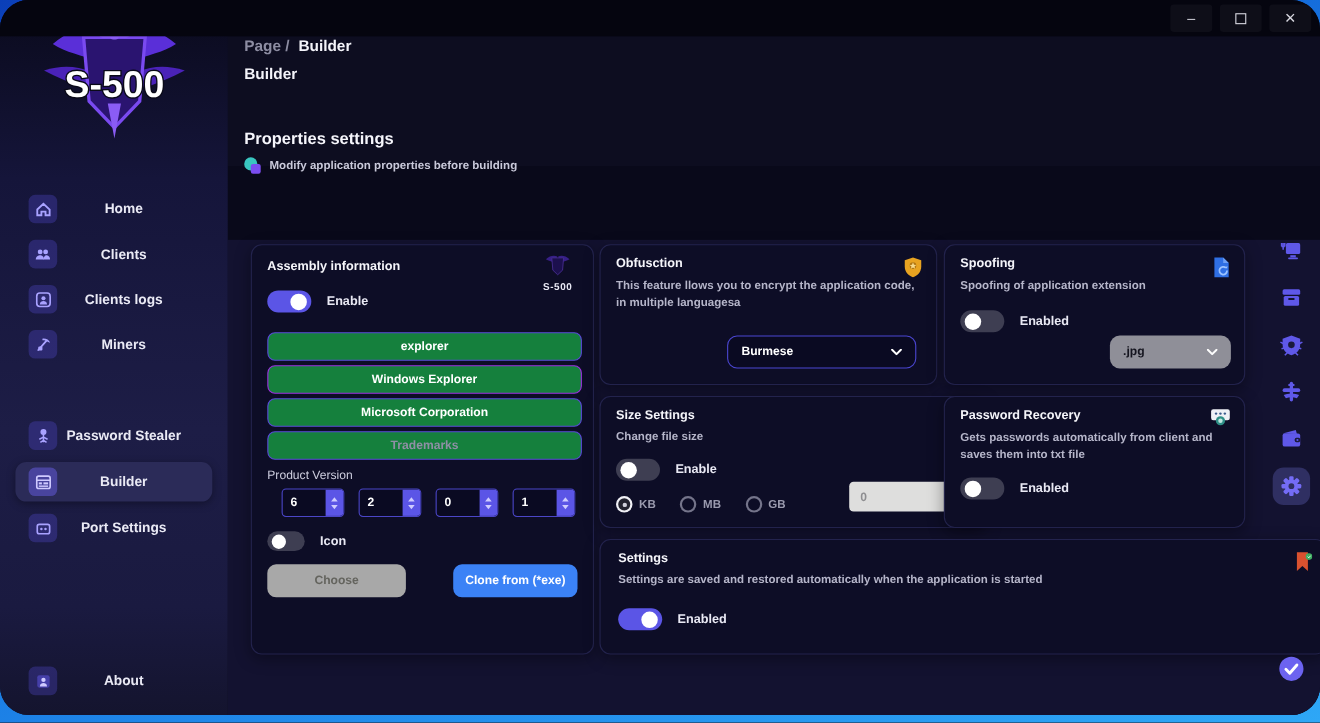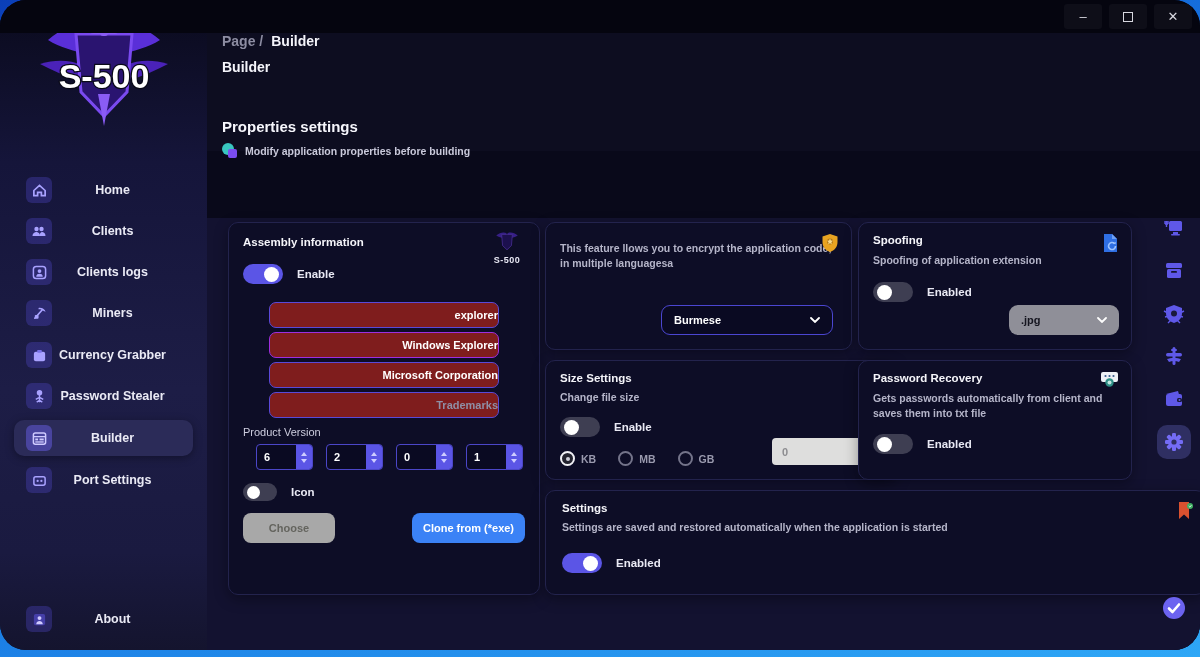--- a/index.html
+++ b/index.html
@@ -51,33 +51,33 @@
 
   
   .toggle{width:40px;height:20px;border-radius:10px;background:#3e3e52;position:relative;flex:none;cursor:pointer;}
   .toggle .knob{position:absolute;top:2.5px;left:4px;width:15px;height:15px;border-radius:50%;background:#fff;}
   .toggle.on{background:#5b55e6;}
   .toggle.on .knob{left:auto;right:4px;}
   .trow{display:flex;align-items:center;gap:14px;}
   .trow .tlabel{color:#e9e9f4;font-size:11.5px;font-weight:bold;}
 
   
-  .afield{display:block;width:230px;height:26px;margin:0 auto 4px auto;background:#7f1d1d;border:1.5px solid #5a49d8;border-radius:7px;color:#fff;font-size:11px;font-weight:bold;text-align:right;outline:none;}
+  .afield{display:block;width:286px;height:26px;margin:0 auto 4px auto;background:#15803d;border:1.5px solid #5a49d8;border-radius:7px;color:#fff;font-size:11px;font-weight:bold;text-align:center;outline:none;}
   .afield.alt{border-color:#9c2fe0;}
   .afield::placeholder{color:#8f8fa5;}
   .pv-label{color:#cdcdde;font-size:11px;font-weight:normal;margin:8px 0 6px 0;}
   .spin-row{display:flex;justify-content:flex-end;gap:13px;padding-right:2px;}
   .spin{display:flex;width:57px;height:26px;border:1.5px solid #4b46c8;border-radius:4px;overflow:hidden;background:#0a0a22;}
   .spin input{flex:1;min-width:0;background:transparent;border:none;outline:none;color:#fff;font-weight:bold;font-size:11px;padding-left:7px;}
   .spin .sbtns{width:16px;background:#5b55e6;display:flex;flex-direction:column;align-items:center;justify-content:center;gap:3px;cursor:pointer;}
   .car-up{width:0;height:0;border-left:3.5px solid transparent;border-right:3.5px solid transparent;border-bottom:4px solid #cfccff;}
   .car-dn{width:0;height:0;border-left:3.5px solid transparent;border-right:3.5px solid transparent;border-top:4px solid #cfccff;}
   .btn-row{display:flex;justify-content:space-between;margin-top:12px;}
   .btn{height:30px;border:none;border-radius:8px;font-size:11px;font-weight:bold;cursor:pointer;}
-  .btn.choose{width:92px;background:#a8a8a8;color:#64645e;}
+  .btn.choose{width:126px;background:#a8a8a8;color:#64645e;}
   .btn.clone{width:113px;background:#3b82f6;color:#fff;}
   .mini-logo{position:absolute;top:6px;right:10px;width:44px;text-align:center;}
   .mini-logo .mtxt{color:#e8e8f4;font-size:9px;font-weight:bold;letter-spacing:.5px;}
 
   
   .dd{position:absolute;display:flex;align-items:center;justify-content:space-between;padding:0 12px;border-radius:9px;height:30px;font-size:11px;font-weight:bold;cursor:pointer;}
   .dd-dark{left:115px;top:82px;width:172px;background:#0a0a22;border:1.5px solid #4b46d1;color:#fff;}
   .dd-grey{right:12px;top:82px;width:110px;background:#8f8f98;color:#15151f;}
 
   
@@ -165,29 +165,20 @@
     <div class="side-item" style="top:295px">
       <span class="tile">
             <svg width="15" height="15" viewBox="0 0 16 16">
               <path d="M3 13 L11 4" stroke="#a9a2ff" stroke-width="1.8" stroke-linecap="round"></path>
               <path d="M7 2 C10 1.5 13.5 3 14.5 6 L12.5 5.2 C11 4.2 9 3.5 7 3.6Z" fill="#a9a2ff"></path>
               <rect x="3" y="9.5" width="4" height="4" rx="1" fill="#a9a2ff"></rect>
             </svg>
           </span>
       <span class="side-label">Miners</span>
     </div>
-    <div class="side-item" style="top:337px">
-      <span class="tile">
-            <svg width="15" height="15" viewBox="0 0 16 16" fill="#a9a2ff">
-              <rect x="2" y="4" width="12" height="10" rx="2"></rect>
-              <rect x="5.5" y="2" width="5" height="3" rx="1" fill="#7b73e8"></rect>
-            </svg>
-          </span>
-      <span class="side-label">Currency Grabber</span>
-    </div>
     <div class="side-item" style="top:378px">
       <span class="tile">
             <svg width="15" height="15" viewBox="0 0 16 16" stroke="#a9a2ff" stroke-width="1.5" fill="none">
               <circle cx="8" cy="4" r="2.2" fill="#a9a2ff"></circle>
               <path d="M8 6 V14 M8 9 L4 11 M8 9 L12 11 M8 12 L5 14 M8 12 L11 14"></path>
             </svg>
           </span>
       <span class="side-label">Password Stealer</span>
     </div>
     <div class="side-item active" style="top:420px">
@@ -301,20 +292,21 @@
             </span>
         <span class="tlabel">Icon</span>
       </div>
       <div class="btn-row">
         <button class="btn choose">Choose</button>
         <button class="btn clone">Clone from (*exe)</button>
       </div>
     </div>
 
     <div class="panel obf">
+      <div class="p-title">Obfusction</div>
       <div class="p-icon">
         <svg width="18" height="20" viewBox="0 0 18 20">
               <path d="M9 1 L16.5 3.5 V9 C16.5 14 13.5 17.5 9 19 C4.5 17.5 1.5 14 1.5 9 V3.5 Z" fill="#e8a321"></path>
               <circle cx="9" cy="8.5" r="3" fill="#b07511"></circle>
               <path d="M9 5.5 L9.9 7.6 L12 7.8 L10.4 9.2 L10.9 11.3 L9 10.2 L7.1 11.3 L7.6 9.2 L6 7.8 L8.1 7.6Z" fill="#f7d98a"></path>
             </svg>
       </div>
       <div class="p-desc" style="margin-top:7px;width:275px;">This feature llows you to encrypt the application code, in multiple languagesa</div>
       <div class="dd dd-dark">
         <span>Burmese</span>

